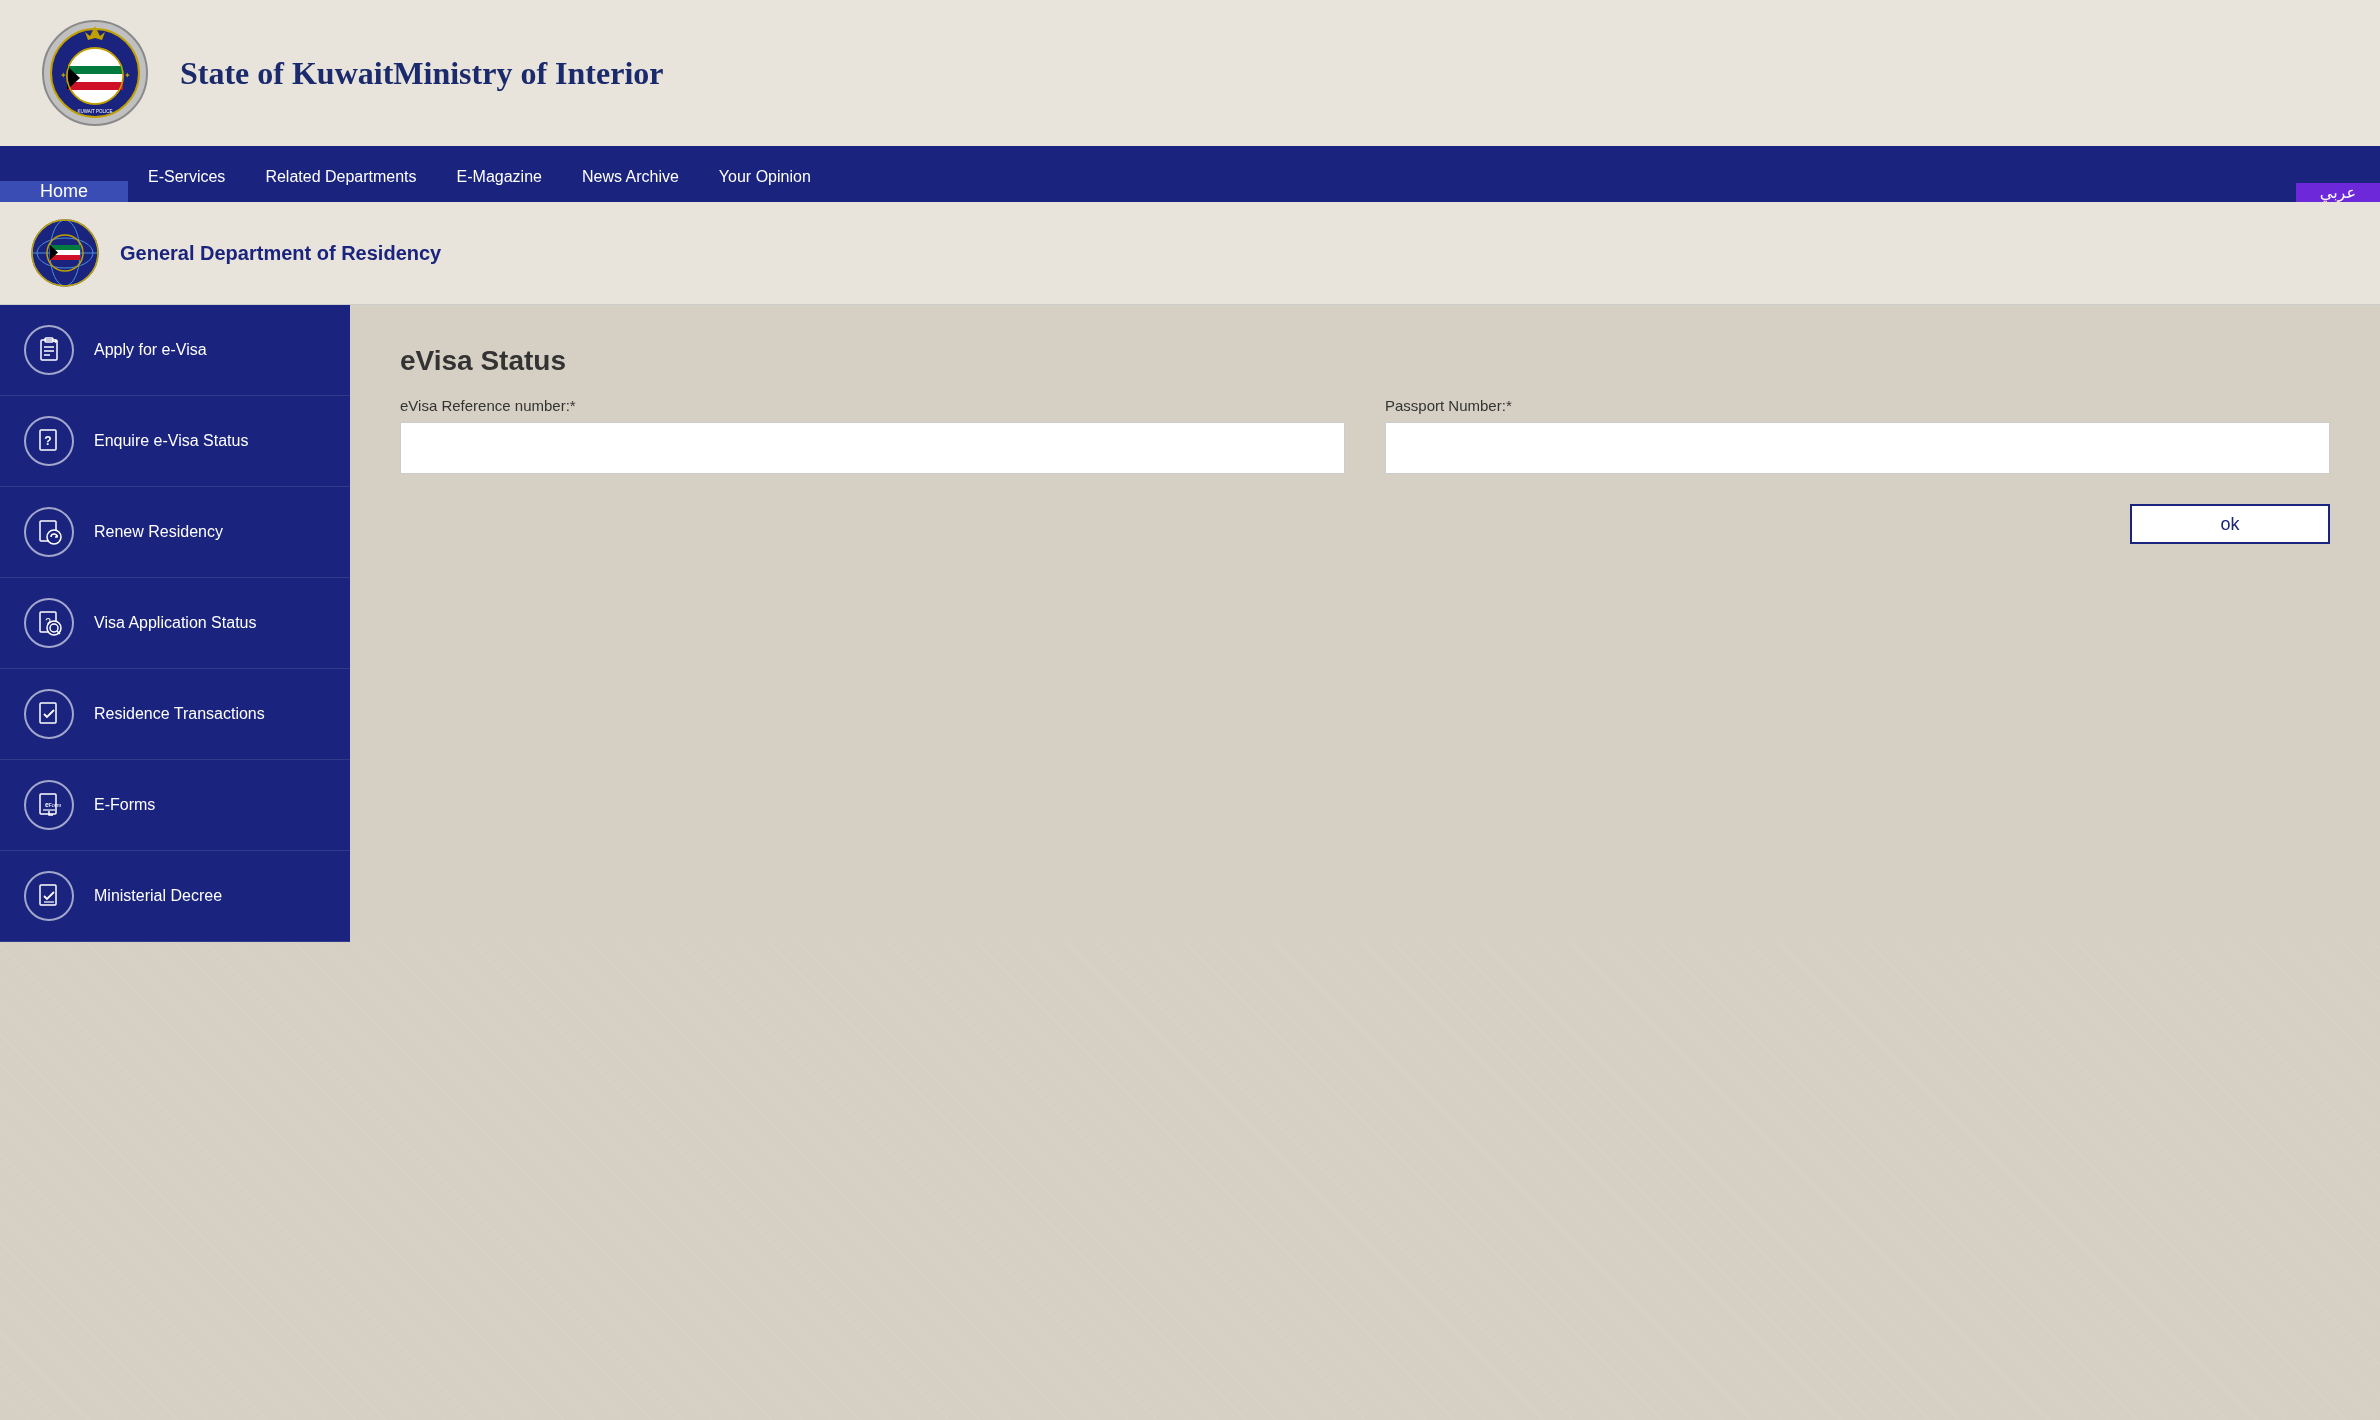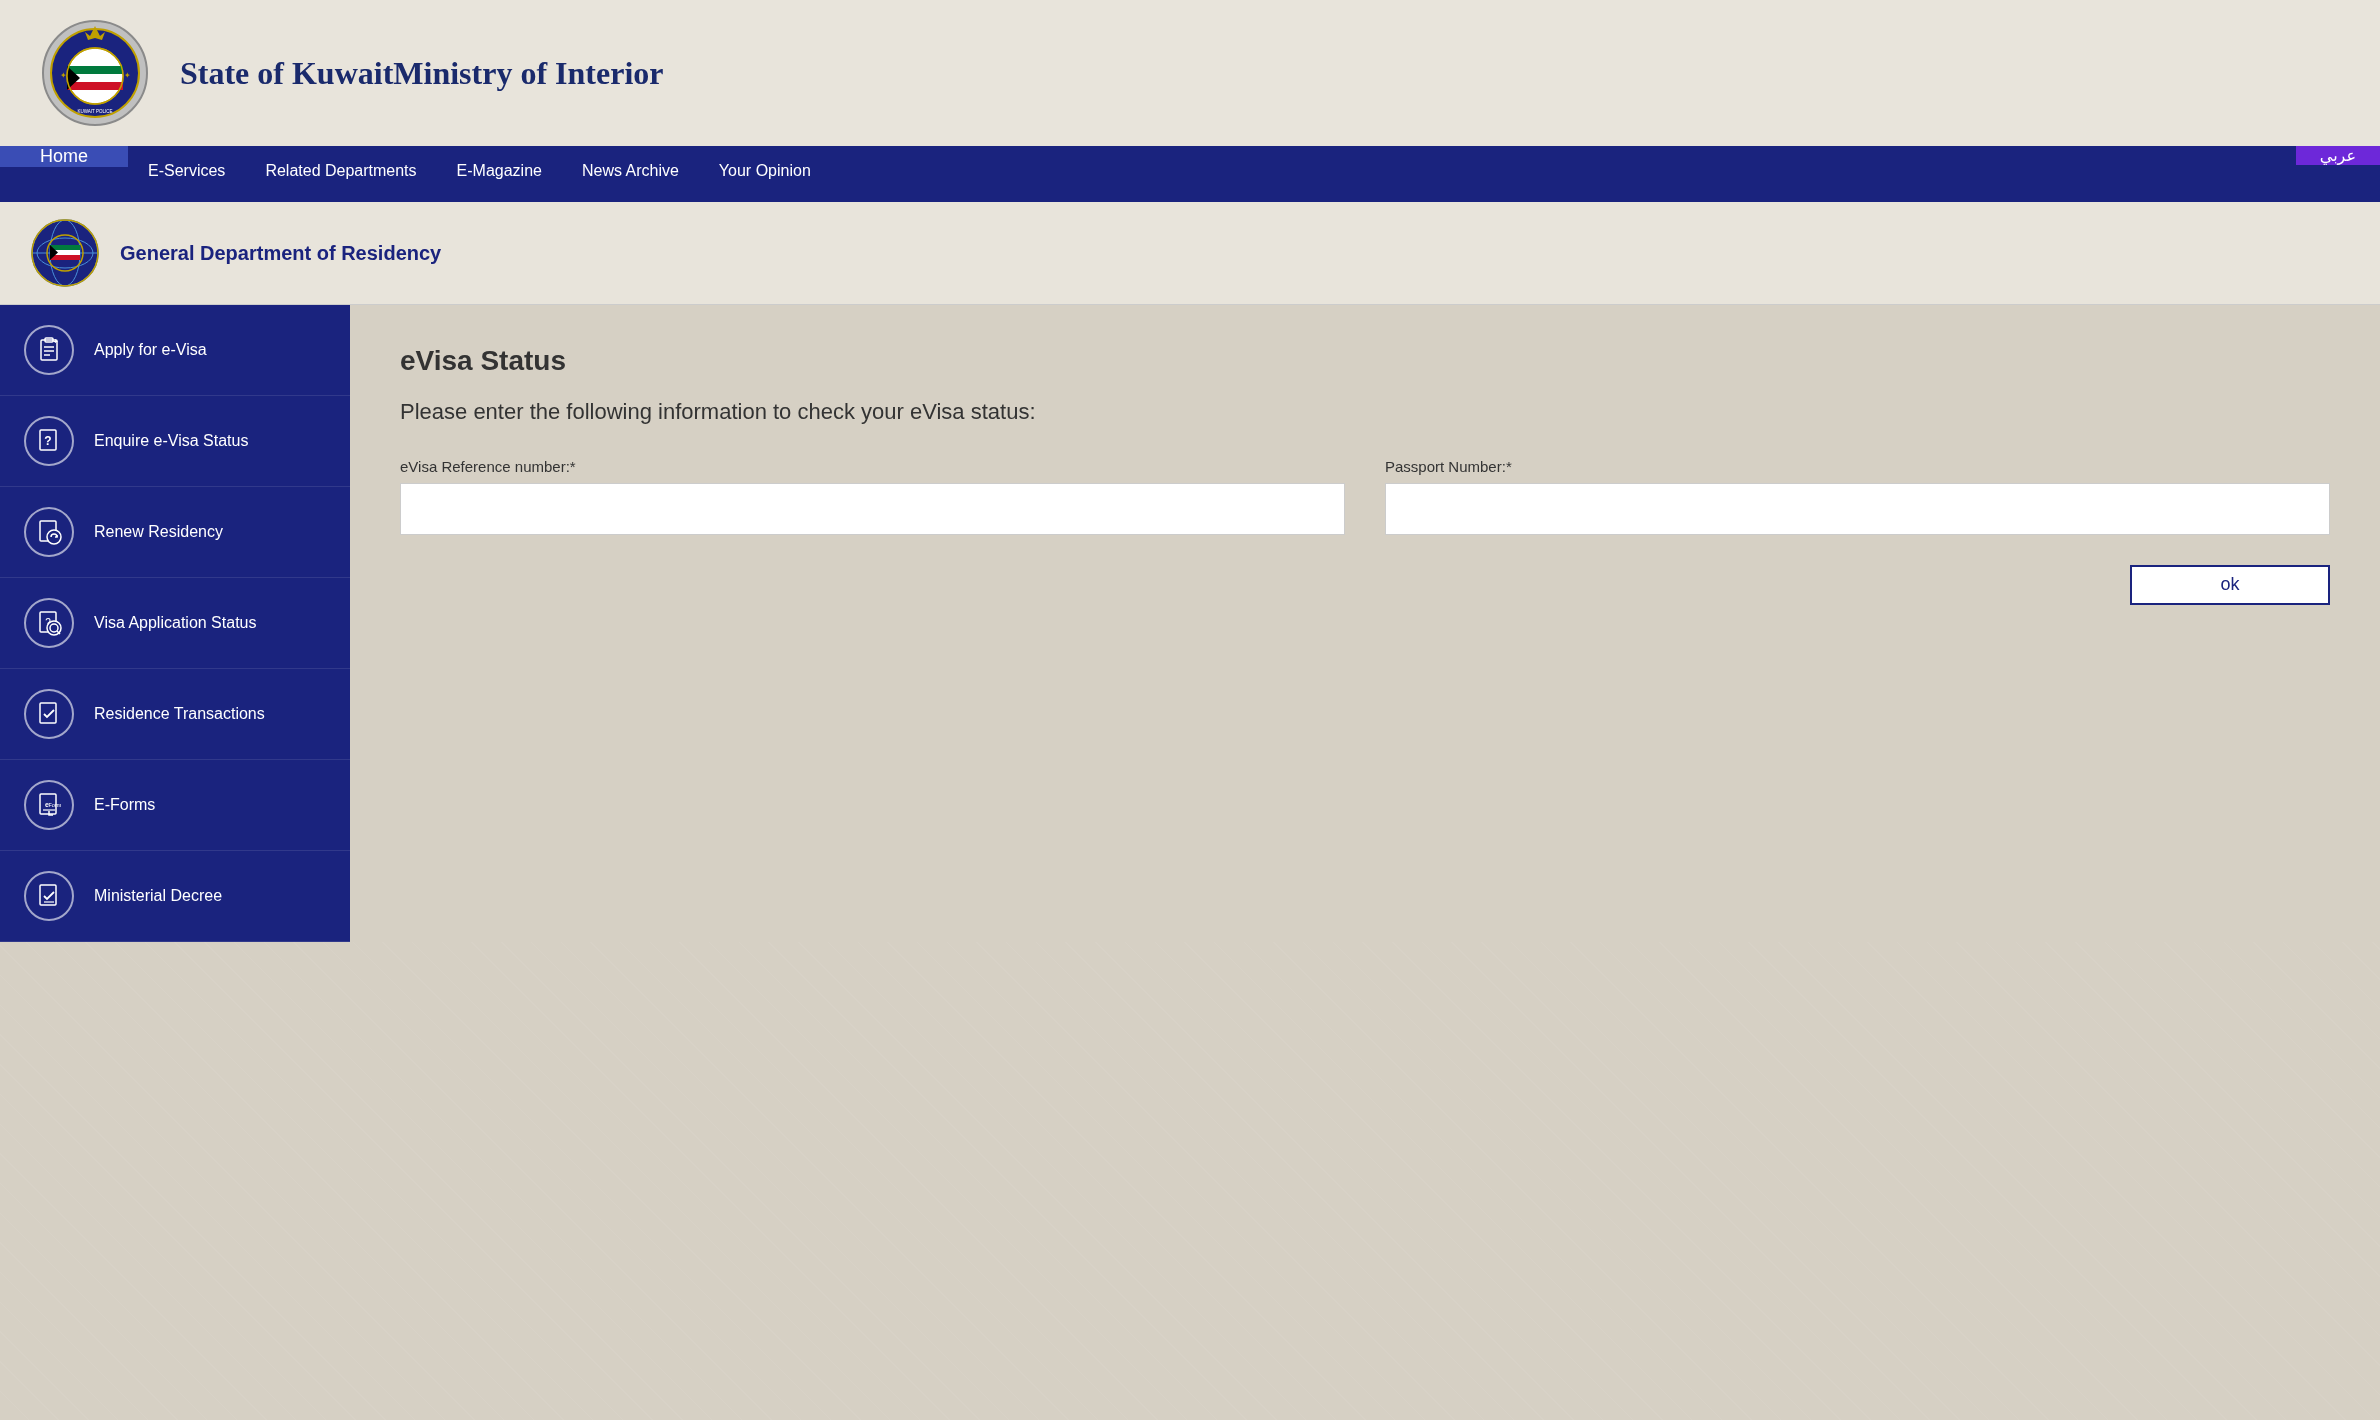--- a/index.html
+++ b/index.html
@@ -35,21 +35,21 @@
       font-size: 32px;
       font-weight: bold;
       color: #1a2a6c;
       font-family: Georgia, serif;
     }
 
     
     .navbar {
       background-color: #1a237e;
       display: flex;
-      align-items: flex-start;
+      align-items: flex-end;
       height: 56px;
     }
     .nav-home {
       background-color: #3a4db5;
       display: flex;
       align-items: center;
       padding: 0 40px;
       cursor: pointer;
     }
     .nav-home span {
@@ -349,21 +349,20 @@
           <line x1="9" y1="20" x2="19" y2="20" stroke="white" stroke-width="1.2"></line>
         </svg>
       </div>
       <span class="sidebar-label">Ministerial Decree</span>
     </div>
 
   </aside>
 
   <main class="main-content">
     <h2 class="evisa-title">eVisa Status</h2>
-    <p class="evisa-subtitle">Please enter the following information to check your eVisa status:</p>
 
     <div class="form-row">
       <div class="form-group">
         <label class="form-label">eVisa Reference number:*</label>
         <input class="form-input" type="text" style="">
       </div>
       <div class="form-group">
         <label class="form-label">Passport Number:*</label>
         <input class="form-input" type="text" style="">
       </div>

